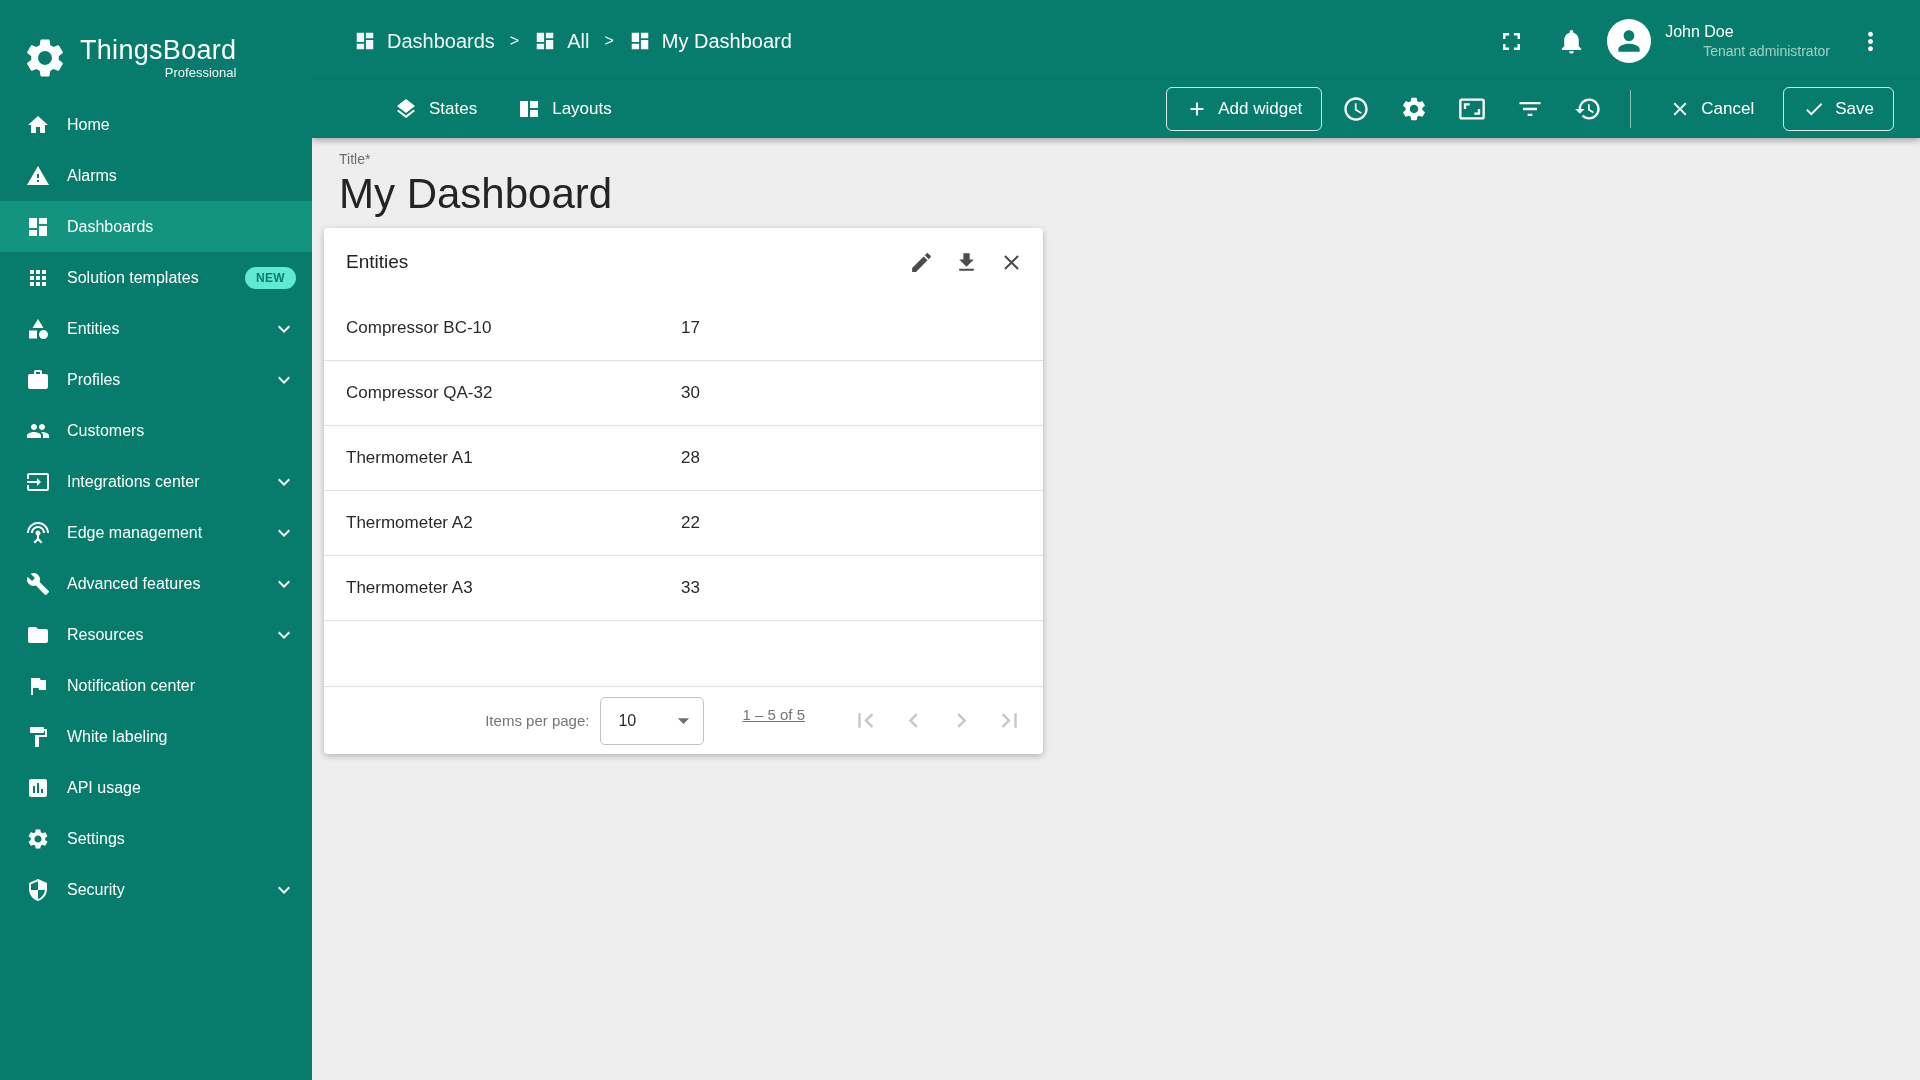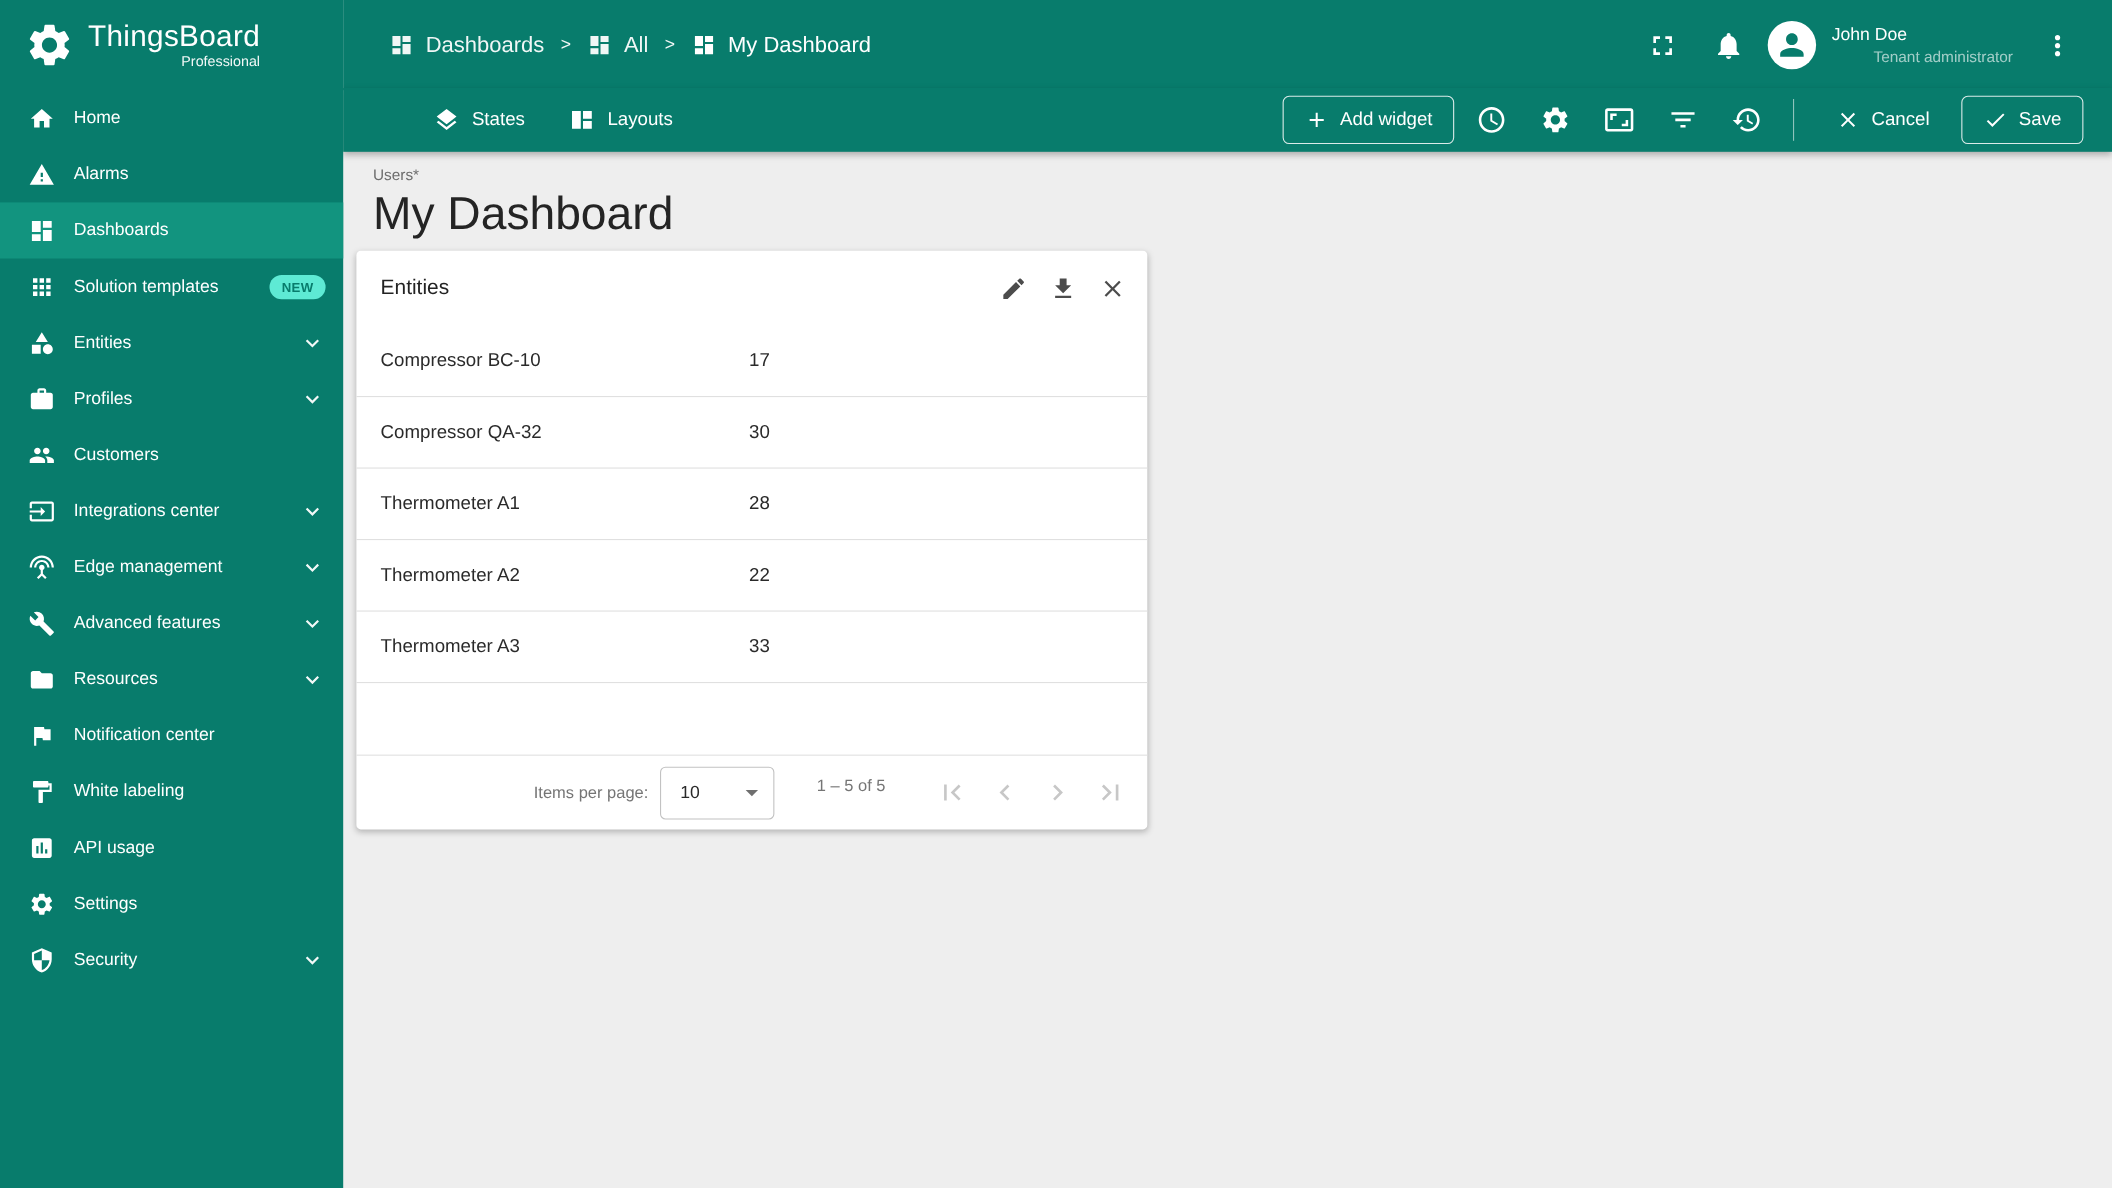--- a/index.html
+++ b/index.html
@@ -11,21 +11,21 @@
     --text-secondary:#757575;
     --divider:#e0e0e0;
     --disabled-icon:#c7c7c7;
   }
   *{margin:0;padding:0;box-sizing:border-box;}
   body{font-family:"Liberation Sans",sans-serif;background:#dddddd;}
   .app{position:relative;width:1920px;height:1080px;overflow:hidden;background:var(--page-bg);}
 
   
   .sidebar{position:absolute;left:0;top:0;bottom:0;width:312px;background:var(--primary);color:#fff;z-index:6;display:flex;flex-direction:column;}
-  .logo{height:82px;display:flex;align-items:center;padding:0 22px;gap:12px;flex:none;cursor:pointer;}
+  .logo{height:82px;display:flex;align-items:center;padding:0 22px;gap:12px;flex:none;cursor:pointer;margin-top:17px;}
   .logo-mark{width:46px;height:46px;display:flex;}
   .logo-mark svg{width:100%;height:100%;fill:#fff;}
   .logo-text{display:flex;flex-direction:column;align-items:flex-end;}
   .logo-title{font-size:27px;font-weight:500;letter-spacing:.3px;line-height:1.1;}
   .logo-sub{font-size:13px;opacity:.95;}
   .menu{flex:1;}
   .menu-item{height:51px;display:flex;align-items:center;gap:17px;padding:0 16px 0 26px;font-size:16px;font-weight:500;cursor:pointer;white-space:nowrap;}
   .menu-item.active{background:var(--primary-active);}
   .mi{width:24px;height:24px;flex:none;display:flex;}
   .mi svg{width:100%;height:100%;fill:#fff;}
@@ -81,21 +81,21 @@
   .col-temp{flex:1;cursor:pointer;}
   .sort-arrow{width:19px;height:19px;display:flex;}
   .sort-arrow svg{width:100%;height:100%;fill:#4c4c4c;}
   .t-row{display:flex;align-items:center;height:65px;padding:0 22px;border-bottom:1px solid var(--divider);font-size:17px;color:var(--text-primary);cursor:pointer;}
   .t-row .cell-name{width:335px;}
   .t-row .cell-temp{flex:1;}
   .t-spacer{height:65px;}
   .w-foot{height:68px;border-top:1px solid var(--divider);display:flex;align-items:center;justify-content:flex-end;color:var(--text-secondary);font-size:15px;padding:0 10px 0 0;}
   .pp-select{width:104px;height:48px;border:1px solid #c2c2c2;border-radius:5px;display:flex;align-items:center;padding:0 6px 0 17px;margin-left:11px;color:var(--text-primary);font-size:16px;cursor:pointer;}
   .pp-select svg{margin-left:auto;width:27px;height:27px;fill:#6f6f6f;}
-  .pp-range{margin:0 36px 12px 38px;}
+  .pp-range{margin:0 36px 12px 38px;text-decoration:underline;}
   .pg-btn{width:48px;height:48px;display:flex;align-items:center;justify-content:center;cursor:default;}
   .pg-btn svg{width:29px;height:29px;fill:var(--disabled-icon);}
 </style>
 </head>
 <body>
 
 <div class="app">
 
   <nav class="sidebar">
     <div class="logo">
@@ -413,21 +413,21 @@
         <svg viewBox="0 0 24 24">
             <path d="M9 16.17L4.83 12l-1.42 1.41L9 19 21 7l-1.41-1.41z"></path>
           </svg>
         <span>Save</span>
       </button>
     </div>
   </div>
 
   <main class="main">
     <div class="title-block">
-      <div class="title-label">Users*</div>
+      <div class="title-label">Title*</div>
       <div class="page-title">My Dashboard</div>
     </div>
 
     <section class="widget">
       <div class="w-head">
         <span class="w-title">Entities</span>
         <span class="w-actions">
           <span class="icbtn">
               <svg viewBox="0 0 24 24">
                 <path d="M3 17.25V21h3.75L17.81 9.94l-3.75-3.75L3 17.25zM20.71 7.04c.39-.39.39-1.02 0-1.41l-2.34-2.34c-.39-.39-1.02-.39-1.41 0l-1.83 1.83 3.75 3.75 1.83-1.83z"></path>

